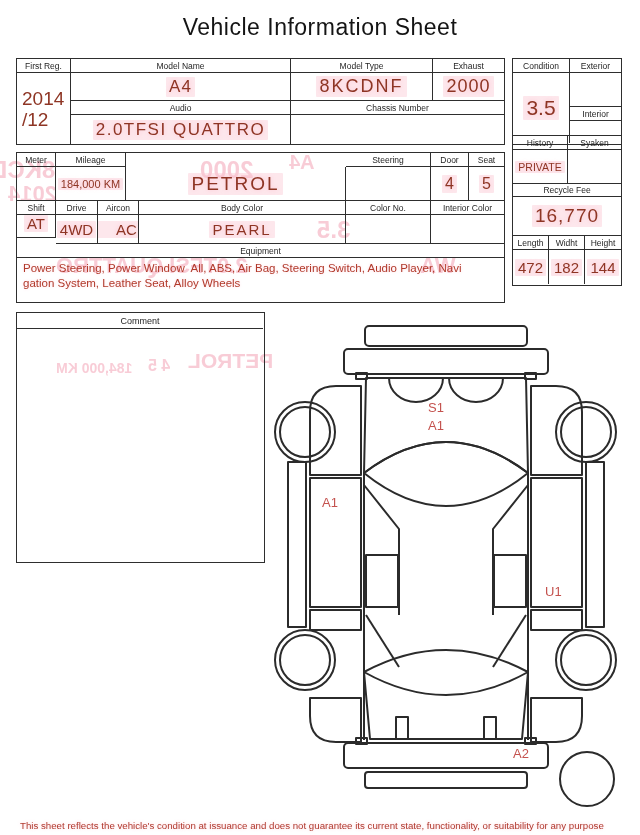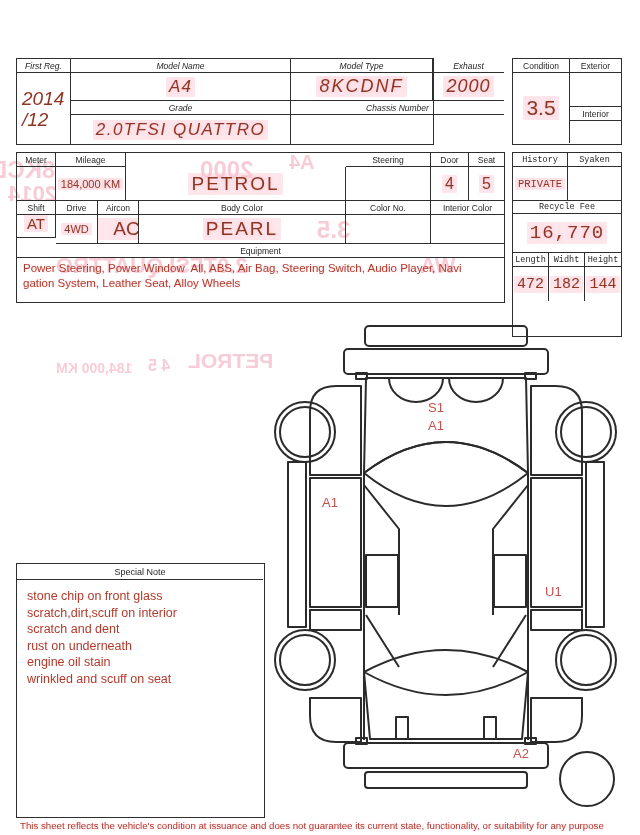--- a/index.html
+++ b/index.html
@@ -48,40 +48,41 @@
     <span class="ghost" style="left:317px;top:216px;font-size:24px;">3.5</span>
     <span class="ghost" style="left:56px;top:253px;font-size:22px;">2.0TFSI QUATTRO</span>
     <span class="ghost" style="left:420px;top:253px;font-size:22px;">WA</span>
     <span class="ghost" style="left:56px;top:360px;font-size:14px;">184,000 KM</span>
     <span class="ghost" style="left:148px;top:357px;font-size:16px;">4 5</span>
     <span class="ghost" style="left:188px;top:349px;font-size:21px;">PETROL</span>
   </div>
 
   <div class="layer" style="width:640px;height:835px;">
 
-
-    <div class="box" style="left:16px;top:58px;width:418px;height:87px;font-style:italic;">
+    <div class="title">Vehicle Information Sheet</div>
+
+    <div class="box" style="left:16px;top:58px;width:489px;height:87px;">
       <div class="cell lbl br bb" style="left:0;top:0;width:54px;height:14px;">First Reg.</div>
       <div class="cell lbl br bb" style="left:54px;top:0;width:220px;height:14px;">Model Name</div>
       <div class="cell lbl br bb" style="left:274px;top:0;width:142px;height:14px;">Model Type</div>
       <div class="cell lbl bb" style="left:416px;top:0;width:71px;height:14px;">Exhaust</div>
 
       <div class="cell val br" style="left:0;top:14px;width:54px;height:71px;justify-content:flex-start;padding-left:5px;font-size:19px;line-height:21px;white-space:pre-line;">2014
 /12</div>
       <div class="cell br bb" style="left:54px;top:14px;width:220px;height:28px;">
           <span class="val hl" style="font-size:17px;letter-spacing:1px;">A4</span>
         </div>
       <div class="cell br bb" style="left:274px;top:14px;width:142px;height:28px;">
           <span class="val hl" style="font-size:18px;letter-spacing:2px;">8KCDNF</span>
         </div>
       <div class="cell bb" style="left:416px;top:14px;width:71px;height:28px;">
           <span class="val hl" style="font-size:18px;letter-spacing:1px;">2000</span>
         </div>
 
-      <div class="cell lbl br bb" style="left:54px;top:42px;width:220px;height:14px;">Grade</div>
+      <div class="cell lbl br bb" style="left:54px;top:42px;width:220px;height:14px;">Audio</div>
       <div class="cell lbl bb" style="left:274px;top:42px;width:213px;height:14px;">Chassis Number</div>
 
       <div class="cell br" style="left:54px;top:56px;width:220px;height:29px;">
           <span class="val hl" style="font-size:17px;letter-spacing:1.5px;">2.0TFSI QUATTRO</span>
         </div>
     </div>
 
     <div class="box" style="left:512px;top:58px;width:110px;height:87px;">
       <div class="cell lbl br bb" style="left:0;top:0;width:57px;height:14px;">Condition</div>
       <div class="cell lbl bb" style="left:57px;top:0;width:51px;height:14px;">Exterior</div>
@@ -119,37 +120,37 @@
       <div class="cell lbl br bb" style="left:39px;top:48px;width:42px;height:14px;">Drive</div>
       <div class="cell lbl br bb" style="left:81px;top:48px;width:41px;height:14px;">Aircon</div>
       <div class="cell lbl br bb" style="left:122px;top:48px;width:207px;height:14px;">Body Color</div>
       <div class="cell lbl br bb" style="left:329px;top:48px;width:85px;height:14px;">Color No.</div>
       <div class="cell lbl bb" style="left:414px;top:48px;width:73px;height:14px;">Interior Color</div>
 
       <div class="cell br bb" style="left:0;top:56px;width:39px;height:29px;">
           <span class="val hl" style="font-size:15px;">AT</span>
         </div>
       <div class="cell br bb" style="left:39px;top:62px;width:42px;height:29px;">
-          <span class="val hl" style="font-size:11px;">4WD</span>
+          <span class="val hl" style="font-size:15px;">4WD</span>
         </div>
       <div class="cell br bb" style="left:81px;top:62px;width:41px;height:29px;">
-          <span class="val hl" style="font-size:19px;padding-left:20px;">AC</span>
+          <span class="val hl" style="font-size:15px;padding-left:20px;">AC</span>
         </div>
       <div class="cell br bb" style="left:122px;top:62px;width:207px;height:29px;">
-          <span class="val hl" style="font-size:19px;letter-spacing:2px;">PEARL</span>
+          <span class="val hl" style="font-size:15px;letter-spacing:2px;">PEARL</span>
         </div>
       <div class="cell br bb" style="left:329px;top:62px;width:85px;height:29px;"></div>
       <div class="cell bb" style="left:414px;top:62px;width:73px;height:29px;"></div>
 
       <div class="cell note" style="left:0;top:105px;width:487px;height:43px;justify-content:flex-start;align-items:flex-start;padding:3px 4px 0 6px;font-size:11.5px;line-height:15px;white-space:pre-wrap;text-shadow:0 0 3px rgba(255,170,190,.45);">Power Steering, Power Window  All, ABS, Air Bag, Steering Switch, Audio Player, Navi
 gation System, Leather Seat, Alloy Wheels</div>
       <div class="cell lbl bb" style="left:0;top:91px;width:487px;height:14px;">Equipment</div>
     </div>
 
-    <div class="box" style="left:512px;top:152px;width:110px;height:185px;font-family:Liberation Mono, monospace;">
+    <div class="box" style="left:512px;top:135px;width:110px;height:151px;">
       <div class="cell lbl br bb" style="left:0;top:0;width:55px;height:14px;">History</div>
       <div class="cell lbl bb" style="left:55px;top:0;width:53px;height:14px;">Syaken</div>
       <div class="cell br bb" style="left:0;top:14px;width:55px;height:34px;">
           <span class="val hl" style="font-size:10.5px;">PRIVATE</span>
         </div>
       <div class="cell bb" style="left:55px;top:14px;width:53px;height:34px;"></div>
 
       <div class="cell lbl bb" style="left:0;top:48px;width:108px;height:13px;">Recycle Fee</div>
       <div class="cell bb" style="left:0;top:61px;width:108px;height:39px;">
           <span class="val hl" style="font-size:19px;letter-spacing:1px;">16,770</span>
@@ -162,32 +163,24 @@
           <span class="val hl" style="font-size:15px;">472</span>
         </div>
       <div class="cell br" style="left:36px;top:114px;width:36px;height:34px;">
           <span class="val hl" style="font-size:15px;">182</span>
         </div>
       <div class="cell" style="left:72px;top:114px;width:36px;height:34px;">
           <span class="val hl" style="font-size:15px;">144</span>
         </div>
     </div>
 
-
-    <div class="box" style="left:16px;top:563px;width:249px;height:255px;">
-      <div class="cell lbl bb" style="left:0;top:0;width:246px;height:16px;font-size:9px;">Special Note</div>
-      <div style="position:absolute;left:10px;top:24px;width:230px;font-size:12.5px;line-height:16.5px;" class="note">
-        <div>stone chip on front glass</div>
-        <div>scratch,dirt,scuff on interior</div>
-        <div>scratch and dent</div>
-        <div>rust on underneath</div>
-        <div>engine oil stain</div>
-        <div>wrinkled and scuff on seat</div>
-      </div>
-    </div>
+    <div class="box" style="left:16px;top:312px;width:249px;height:251px;">
+      <div class="cell lbl bb" style="left:0;top:0;width:246px;height:16px;font-size:9px;">Comment</div>
+    </div>
+
 
     <svg style="position:absolute;left:262px;top:315px;" width="368" height="502" viewBox="0 0 368 502">
 
       <rect class="ln" x="103" y="11" width="162" height="20" rx="4"></rect>
       <rect class="ln" x="82" y="34" width="204" height="25" rx="4"></rect>
       <rect class="ln" x="94" y="58" width="11" height="6"></rect>
       <rect class="ln" x="263" y="58" width="11" height="6"></rect>
 
       <path class="ln" d="M104,63 H264 L266,158 Q184,96 102,158 Z"></path>
       <path class="ln" d="M127,63 A27,24 0 0 0 181,63"></path>

